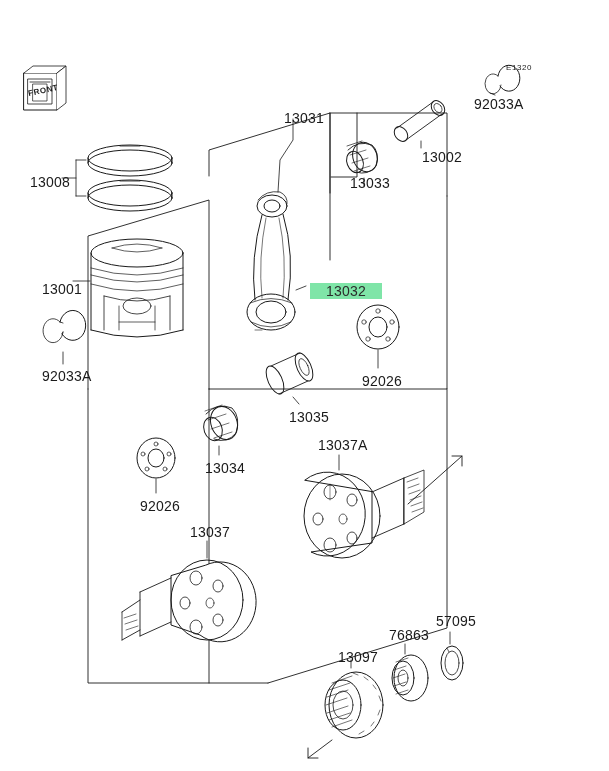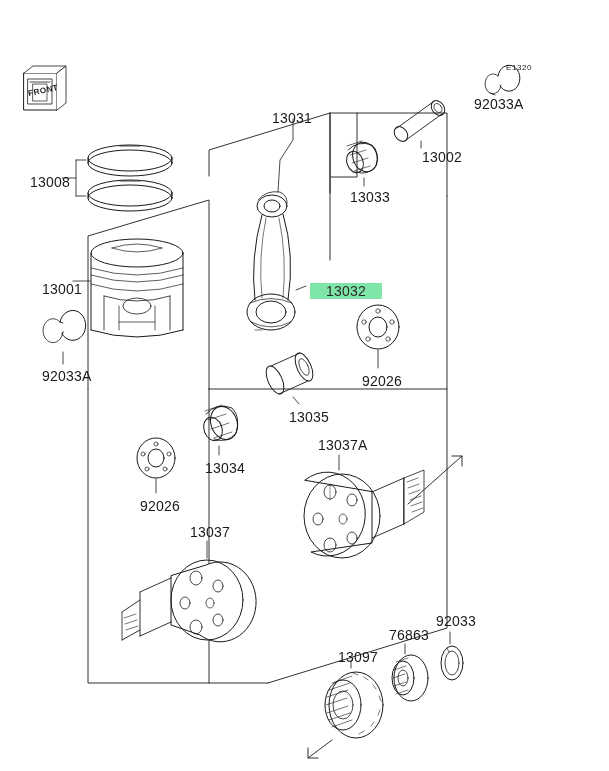--- a/index.html
+++ b/index.html
@@ -323,28 +323,28 @@
 
     </g>
   </svg>
 
   <div class="lbl small" style="left:28px; top:86px; transform:rotate(-12deg); font-weight:bold;">FRONT</div>
   <div class="lbl small" style="left:506px; top:63px;">E1320</div>
 
   <div class="lbl" style="left:30px; top:174px;">13008</div>
   <div class="lbl" style="left:42px; top:281px;">13001</div>
   <div class="lbl" style="left:42px; top:368px;">92033A</div>
-  <div class="lbl" style="left:272px; top:110px;text-align:right;">13031</div>
-  <div class="lbl" style="left:350px; top:189px;text-align:right;">13033</div>
+  <div class="lbl" style="left:284px; top:110px;text-align:right;">13031</div>
+  <div class="lbl" style="left:350px; top:175px;text-align:right;">13033</div>
   <div class="lbl" style="left:422px; top:149px;">13002</div>
   <div class="lbl" style="left:474px; top:96px;">92033A</div>
   <div class="lbl hl" style="left:310px; top:283px;">13032</div>
   <div class="lbl" style="left:362px; top:373px;">92026</div>
   <div class="lbl" style="left:289px; top:409px;">13035</div>
   <div class="lbl" style="left:205px; top:460px;">13034</div>
   <div class="lbl" style="left:140px; top:498px;">92026</div>
   <div class="lbl" style="left:318px; top:437px;">13037A</div>
   <div class="lbl" style="left:190px; top:524px;">13037</div>
   <div class="lbl" style="left:338px; top:649px;text-align:right;">13097</div>
   <div class="lbl" style="left:389px; top:627px;">76863</div>
-  <div class="lbl" style="left:436px; top:613px;">92033</div>
+  <div class="lbl" style="left:436px; top:613px;">57095</div>
 
 </div>
 
 </body></html>

